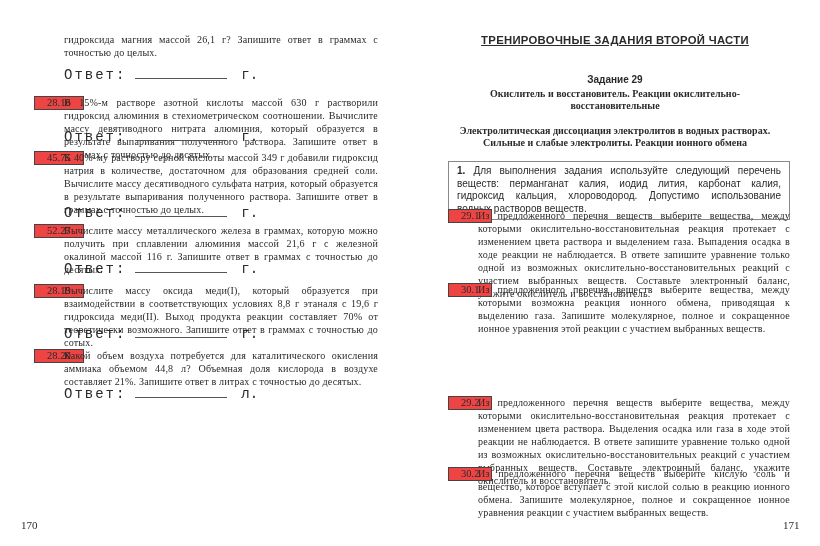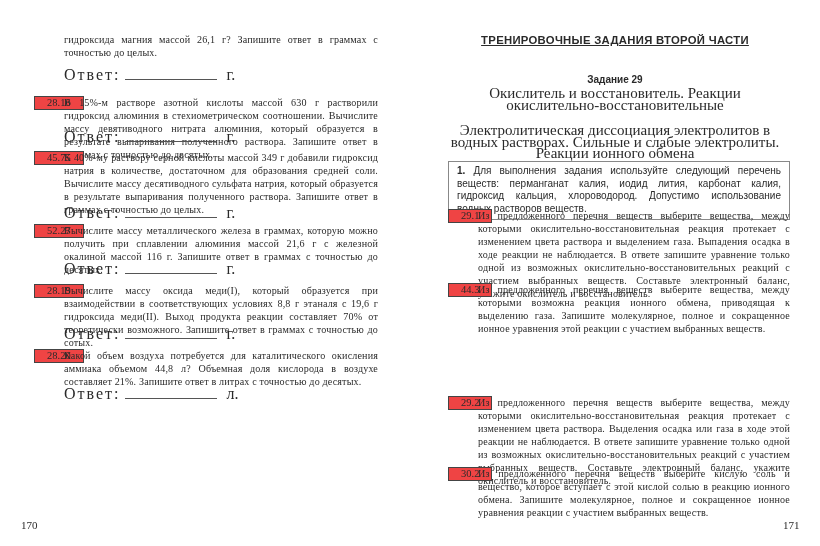--- a/index.html
+++ b/index.html
@@ -15,22 +15,22 @@
   }
   .task { position: absolute; }
   .task-num {
     position: absolute; left: 0; top: 0;
     border: 1px solid #444; padding: 0 12px; font-weight: normal;
     font-family: "Liberation Serif", serif; font-size: 10.5px; line-height: 12px;
     background: #ef4444;
   }
   .task-text { position: absolute; }
   .answer {
-    position: absolute; font-family: Liberation Serif, serif;
-    font-size: 16px; line-height: 12px; white-space: nowrap;
+    position: absolute; font-family: Liberation Mono, monospace;
+    font-size: 14px; line-height: 12px; white-space: nowrap;
   }
   .answer .lbl { letter-spacing: 2px; }
   .answer .line {
     display: inline-block; width: 92px; border-bottom: 1px solid #555;
     height: 9px; margin: 0 6px 0 0; vertical-align: baseline;
   }
   .page-num {
     position: absolute; font-family: "Liberation Serif", serif;
     font-size: 11px; top: 512px;
   }
@@ -39,21 +39,21 @@
     font-family: "Liberation Sans", sans-serif; font-weight: bold; font-size: 11.3px;
     letter-spacing: 0.3px;
     text-decoration: underline;
   }
   .zad-title {
     position: absolute; left: 0; width: 410px; text-align: center;
     font-family: "Liberation Sans", sans-serif; font-weight: bold; font-size: 10px;
   }
   .zad-sub {
     position: absolute; left: 40px; width: 330px; text-align: center;
-    font-family: "Liberation Serif", serif; font-weight: normal; font-size: 15px; line-height: 11.5px;
+    font-family: "Liberation Serif", serif; font-weight: bold; font-size: 10px; line-height: 11.5px;
   }
   .info-box {
     position: absolute; left: 38px; width: 342px;
     border: 1px solid #888; padding: 3px 8px 4px 8px;
     font-family: "Liberation Sans", sans-serif; font-size: 10px; line-height: 12.6px;
     text-align: justify; text-align-last: left; box-sizing: border-box;
   }
   .info-box b { font-weight: bold; }
 </style>
 </head>
@@ -134,21 +134,21 @@
     <b>1.</b>
     <span>Для выполнения задания используйте следующий перечень веществ: перманганат калия, иодид лития, карбонат калия, гидроксид кальция, хлороводород. Допустимо использование водных растворов веществ.</span>
   </div>
 
   <div class="task" style="left:38px; top:202px; width:342px; height:80px;">
     <span class="task-num" style="left: 0px;">29.1</span>
     <div class="task-text body-text" style="left:30px; top:0; width:312px;">Из предложенного перечня веществ выберите вещества, между которыми окислительно-восстановительная реакция протекает с изменением цвета раствора и выделением газа. Выпадения осадка в ходе реакции не наблюдается. В ответе запишите уравнение только одной из возможных окислительно-восстановительных реакций с участием выбранных веществ. Составьте электронный баланс, укажите окислитель и восстановитель.</div>
   </div>
 
   <div class="task" style="left:38px; top:276px; width:342px; height:55px;">
-    <span class="task-num" style="left: 0px;">44.3</span>
+    <span class="task-num" style="left: 0px;">30.1</span>
     <div class="task-text body-text" style="left:30px; top:0; width:312px;">Из предложенного перечня веществ выберите вещества, между которыми возможна реакция ионного обмена, приводящая к выделению газа. Запишите молекулярное, полное и сокращенное ионное уравнения этой реакции с участием выбранных веществ.</div>
   </div>
 
 
   <div class="task" style="left:38px; top:389px; width:342px; height:80px;">
     <span class="task-num" style="left: 0px;">29.2</span>
     <div class="task-text body-text" style="left:30px; top:0; width:312px;">Из предложенного перечня веществ выберите вещества, между которыми окислительно-восстановительная реакция протекает с изменением цвета раствора. Выделения осадка или газа в ходе этой реакции не наблюдается. В ответе запишите уравнение только одной из возможных окислительно-восстановительных реакций с участием выбранных веществ. Составьте электронный баланс, укажите окислитель и восстановитель.</div>
   </div>
 
   <div class="task" style="left:38px; top:460px; width:342px; height:55px;">

